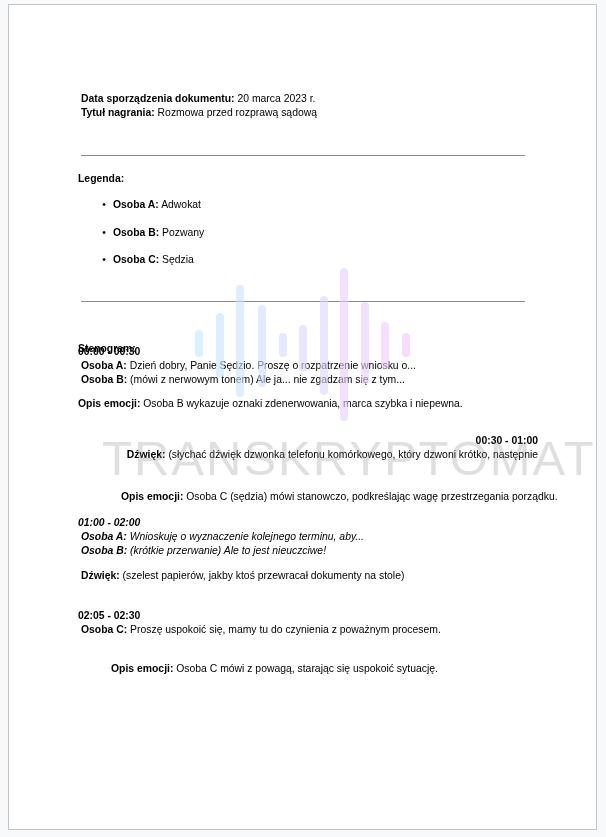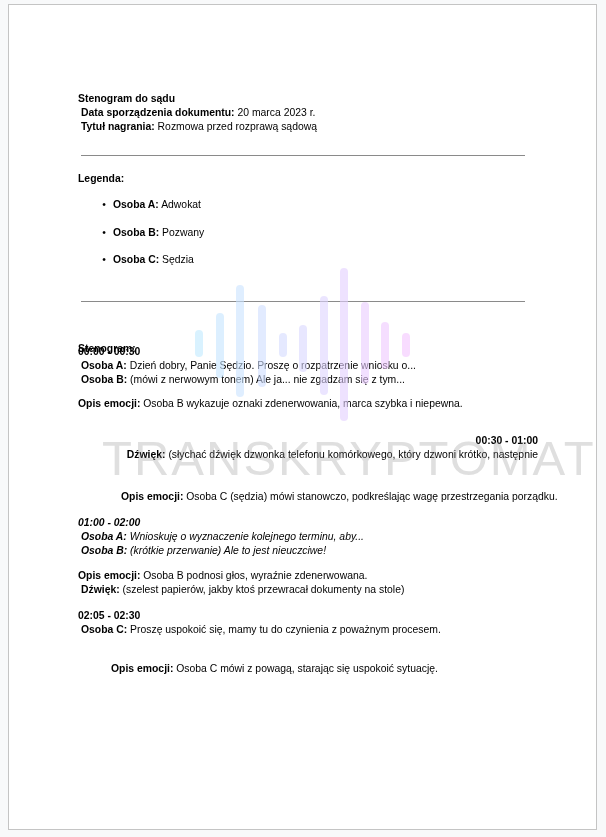--- a/index.html
+++ b/index.html
@@ -52,21 +52,20 @@
   .abs { position: absolute; left: 78px; font-size: 10.4px; line-height: 14px; width: 460px; }
   .legend-item { position: absolute; left: 95px; font-size: 10.4px; line-height: 14px; white-space: nowrap; text-align: center; }
   .bullet { display: inline-block; width: 18px; }
 </style>
 </head>
 <body>
 
 <div class="page"></div>
 
 <div class="abs" style="top:92px;">
-  <div class="line b">Stenogram do sądu</div>
   <div class="line ind"><span class="b">Data sporządzenia dokumentu:</span> <span>20 marca 2023 r.</span></div>
   <div class="line ind"><span class="b">Tytuł nagrania:</span> <span>Rozmowa przed rozprawą sądową</span></div>
 </div>
 
 <hr class="rule" style="top:155px;">
 
 <div class="abs b" style="top:172px;">Legenda:</div>
 <div>
   <div class="legend-item" style="top:198px;"><span class="bullet">•</span><span class="b">Osoba A:</span> <span>Adwokat</span></div>
   <div class="legend-item" style="top:226px;"><span class="bullet">•</span><span class="b">Osoba B:</span> <span>Pozwany</span></div>
@@ -93,21 +92,20 @@
 <div class="abs" style="top:490px;margin-left:43px;">
   <div class="line"><span class="b">Opis emocji:</span> <span>Osoba C (sędzia) mówi stanowczo, podkreślając wagę przestrzegania porządku.</span></div>
 </div>
 
 <div class="abs" style="top:516px;font-style:italic;">
   <div class="line b">01:00 - 02:00</div>
   <div class="line ind"><span class="b">Osoba A:</span> <span>Wnioskuję o wyznaczenie kolejnego terminu, aby...</span></div>
   <div class="line ind"><span class="b">Osoba B:</span> <span>(krótkie przerwanie) Ale to jest nieuczciwe!</span></div>
 </div>
 <div class="abs" style="top:569px;">
-  <div class="line"><span class="b">Opis emocji:</span> <span>Osoba B podnosi głos, wyraźnie zdenerwowana.</span></div>
   <div class="line ind"><span class="b">Dźwięk:</span> <span>(szelest papierów, jakby ktoś przewracał dokumenty na stole)</span></div>
 </div>
 
 <div class="abs" style="top:609px;">
   <div class="line b">02:05 - 02:30</div>
   <div class="line ind"><span class="b">Osoba C:</span> <span>Proszę uspokoić się, mamy tu do czynienia z poważnym procesem.</span></div>
 </div>
 <div class="abs" style="top:662px;margin-left:33px;">
   <div class="line"><span class="b">Opis emocji:</span> <span>Osoba C mówi z powagą, starając się uspokoić sytuację.</span></div>
 </div>

